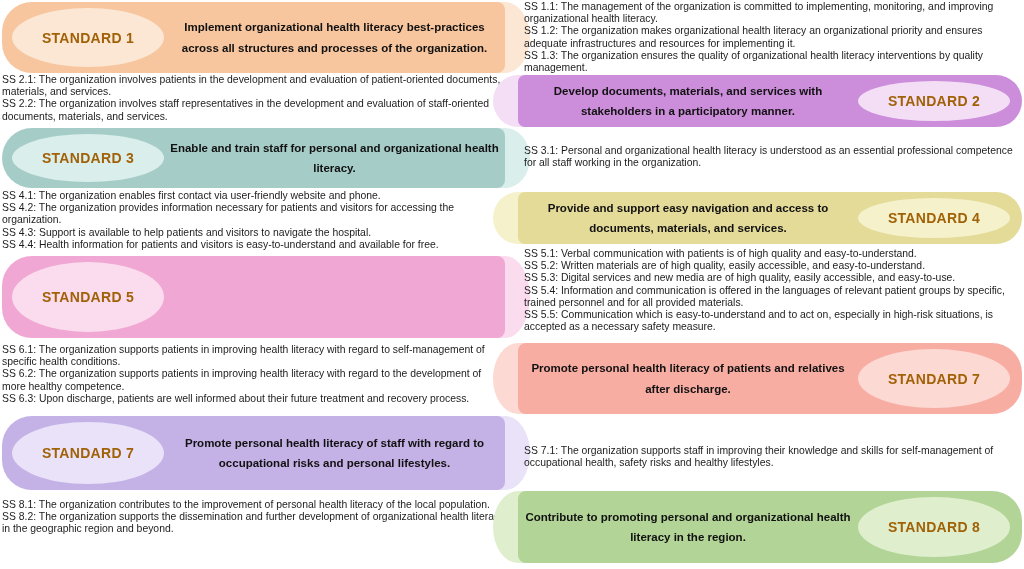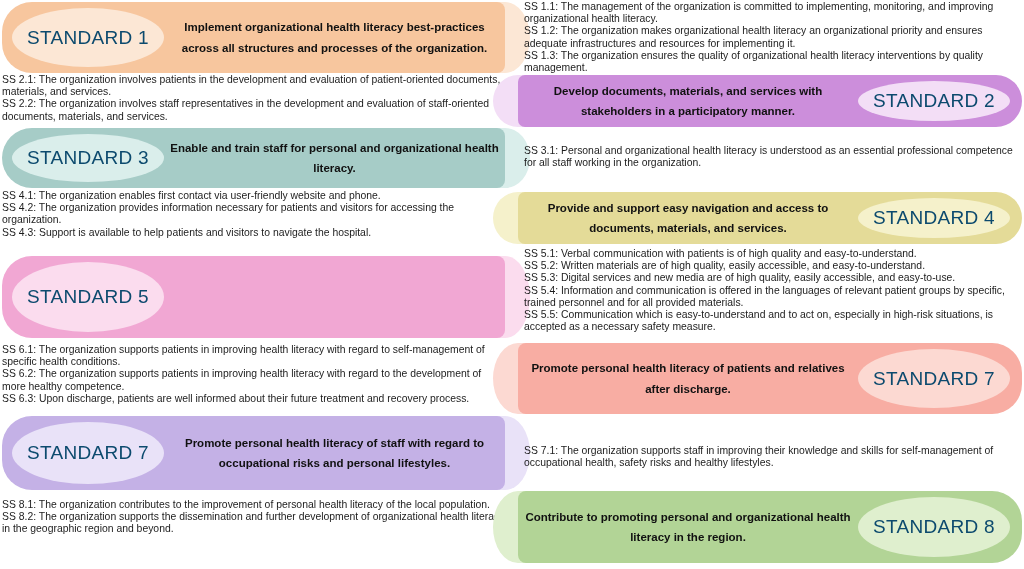--- a/index.html
+++ b/index.html
@@ -17,21 +17,21 @@
   .std-box.left .rect{left:0;width:503px;border-radius:30px 8px 8px 30px;}
   .std-box.left .content{left:0;width:503px;padding-left:10px;box-sizing:border-box;}
   .std-box.right{left:493px;width:529px;}
   .std-box.right .cap{left:0;border-radius:25px 0 0 25px / 50% 0 0 50%;}
   .std-box.right .rect{right:0;width:504px;border-radius:8px 30px 30px 8px;}
   .std-box.right .content{left:25px;width:504px;padding-right:12px;box-sizing:border-box;}
   .ellipse{
     flex:0 0 152px;width:152px;height:calc(100% - 12px);border-radius:50%;
     display:flex;align-items:center;justify-content:center;
   }
-  .std-label{font-weight:normal;font-size:19px;color:#0c4a6e;letter-spacing:.3px;white-space:nowrap;}
+  .std-label{font-weight:bold;font-size:14px;color:#a16207;letter-spacing:.3px;white-space:nowrap;}
   .std-desc{
     flex:1;display:flex;align-items:center;justify-content:center;height:100%;
   }
   .std-desc span{
     display:block;max-width:338px;text-align:center;font-weight:bold;
     font-size:11.5px;line-height:1.75;color:#111;
   }
   
   .ss-list{position:absolute;font-size:10.4px;line-height:1.17;color:#1c1c1c;}
   .ss-item{margin:0;}
@@ -92,20 +92,21 @@
   </div>
 
   <div class="ss-list" style="top:145px;left:524px;width:499px;">
     <div class="ss-item">SS 3.1: Personal and organizational health literacy is understood as an essential professional competence for all staff working in the organization.</div>
   </div>
 
   <div class="ss-list" style="top:190px;left:2px;width:505px;">
     <div class="ss-item">SS 4.1: The organization enables first contact via user-friendly website and phone.</div>
     <div class="ss-item">SS 4.2: The organization provides information necessary for patients and visitors for accessing the organization.</div>
     <div class="ss-item">SS 4.3: Support is available to help patients and visitors to navigate the hospital.</div>
+    <div class="ss-item">SS 4.4: Health information for patients and visitors is easy-to-understand and available for free.</div>
   </div>
 
   <div class="std-box right" style="top:192px;height:52px;">
     <div class="cap" style="background-color: rgb(245, 241, 203);"></div>
     <div class="rect" style="background-color: rgb(228, 219, 152);"></div>
     <div class="content">
       <div class="std-desc">
           <span>Provide and support easy navigation and access to documents, materials, and services.</span>
         </div>
       <div class="ellipse" style="background-color: rgb(245, 241, 203);">

